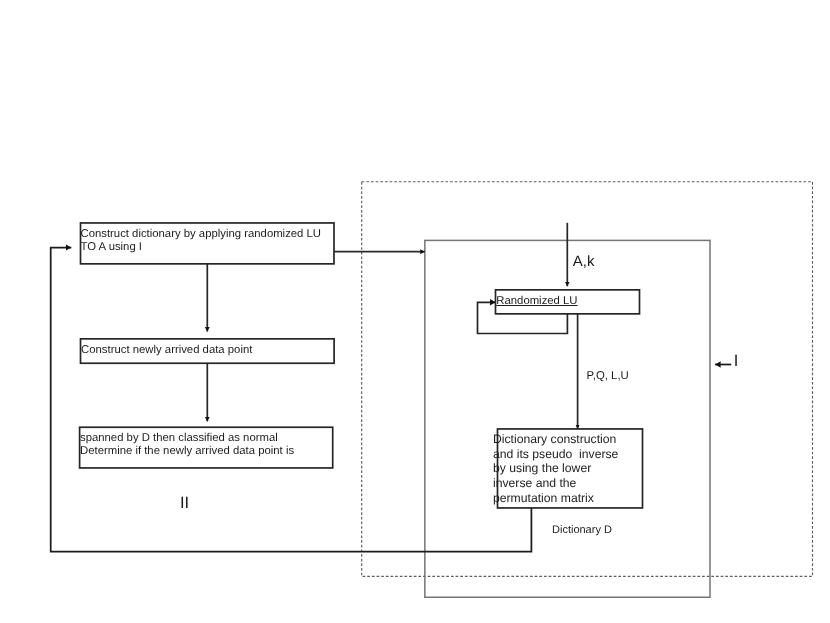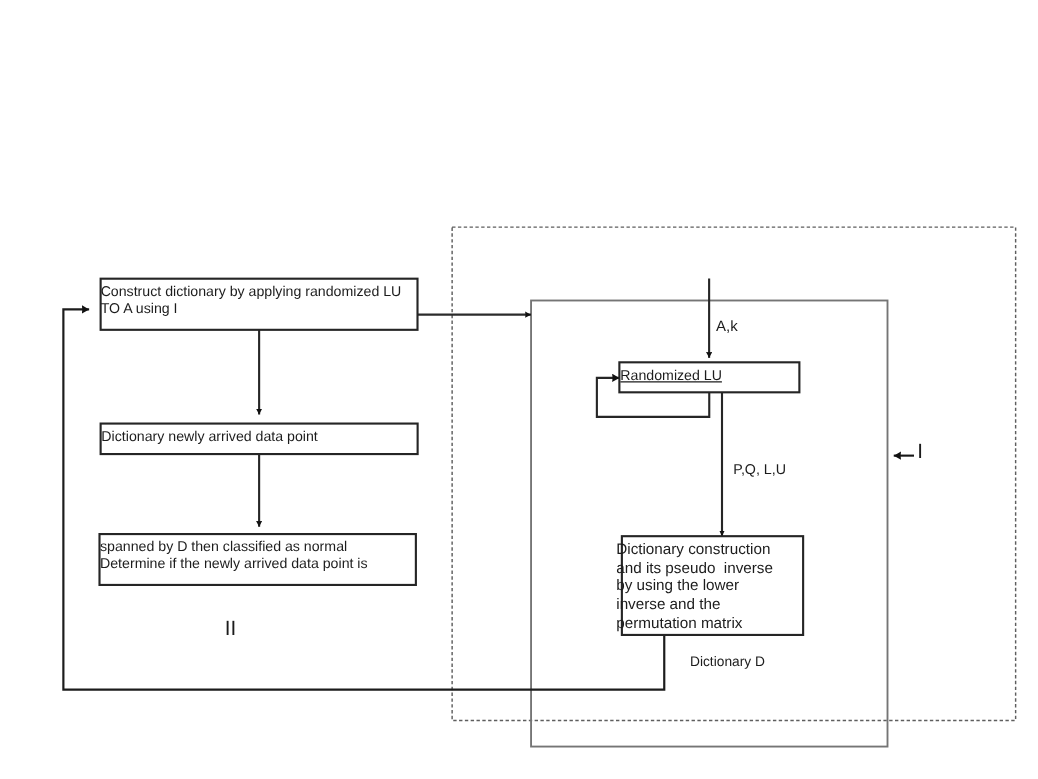--- a/index.html
+++ b/index.html
@@ -58,41 +58,41 @@
     <rect x="495.5" y="289.85" width="144.0" height="24.0" fill="#fff" stroke="#252525" stroke-width="1.7"></rect>
     <rect x="497.5" y="428.95" width="145.0" height="79.0" fill="#fff" stroke="#252525" stroke-width="1.7"></rect>
   </svg>
 
   <div class="tx ctr" style="left:80.5px;top:227.8px;width:253.4px;font-size:11.33px;line-height:13px;">
       <div>Construct dictionary by applying randomized LU</div>
       <div>TO A using I</div>
     </div>
 
   <div class="tx ctr" style="left:81.1px;top:343.6px;width:253.6px;font-size:11.33px;line-height:13px;">
-      <div>Dictionary newly arrived data point</div>
+      <div>Construct newly arrived data point</div>
     </div>
 
   <div class="tx ctr" style="left:80px;top:432px;width:254px;font-size:11.33px;line-height:13px;">
       <div>spanned by D then classified as normal</div>
       <div>Determine if the newly arrived data point is</div>
     </div>
 
   <div class="tx ctr" style="left:496.3px;top:295.4px;width:144.0px;font-size:11.33px;line-height:13px;text-decoration:underline;">
       <div>Randomized LU</div>
     </div>
 
   <div class="tx ctr" style="left:493px;top:432.3px;width:145.0px;font-size:12.2px;line-height:14.6px;">
       <div>Dictionary construction</div>
       <div>and its pseudo  inverse</div>
       <div>by using the lower</div>
       <div>inverse and the</div>
       <div>permutation matrix</div>
     </div>
 
-  <div class="tx" style="left:572.8px;top:251.5px;font-size:12px;line-height:19px;">A,k</div>
+  <div class="tx" style="left:572.8px;top:251.5px;font-size:15px;line-height:19px;">A,k</div>
 
   <div class="tx" style="left:586.6px;top:368.6px;font-size:11.4px;line-height:14px;">P,Q, L,U</div>
 
   <div class="tx" style="left:552px;top:523.2px;font-size:11px;line-height:14px;">Dictionary D</div>
 
   <div class="tx" style="left:179.9px;top:493.3px;font-size:16.5px;line-height:20px;text-align:center;">II</div>
 
   <div class="tx" style="left:733.8px;top:351.4px;font-size:16.5px;line-height:20px;">I</div>
 
 </div>

